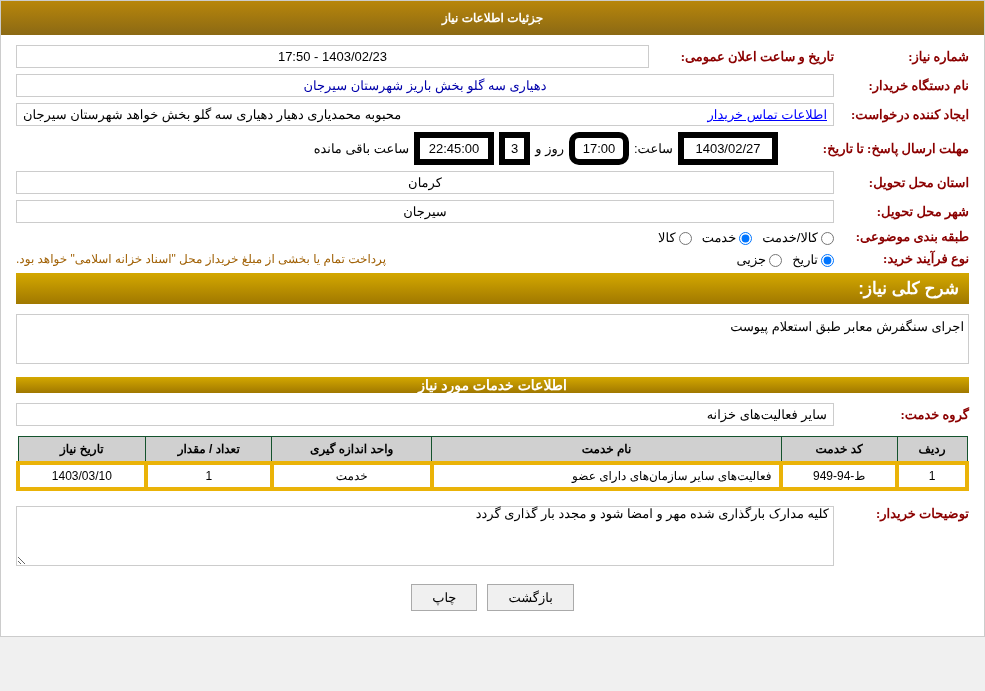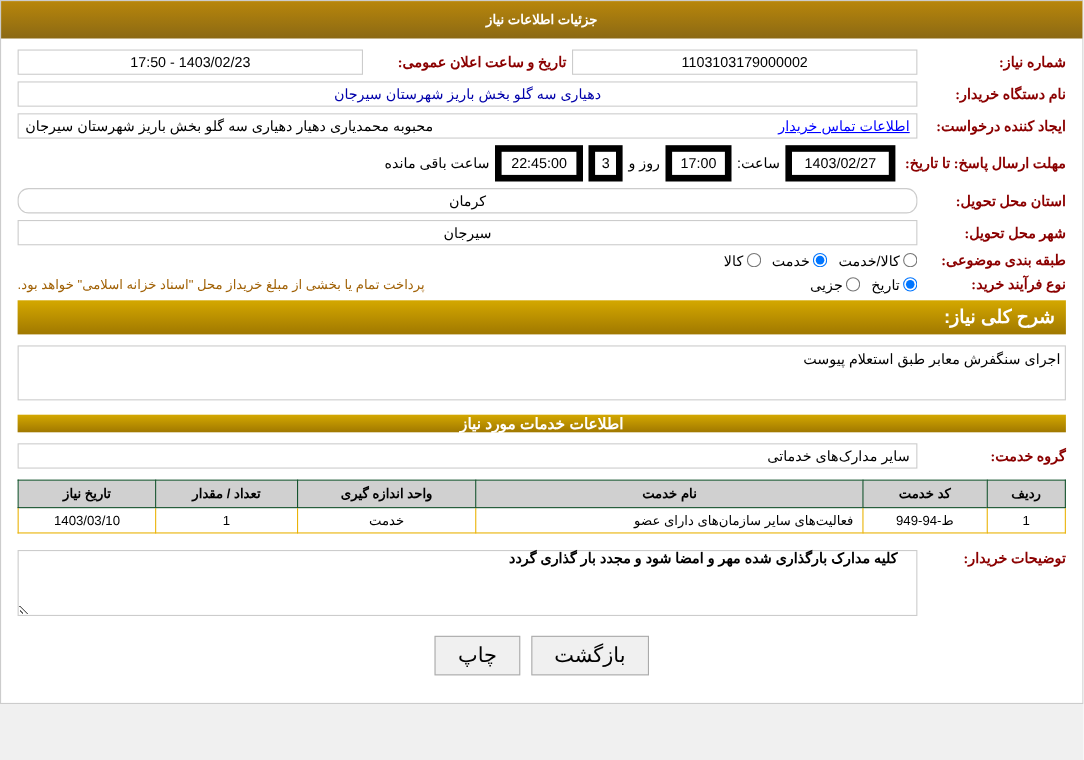--- a/index.html
+++ b/index.html
@@ -64,21 +64,21 @@
       min-height: 22px;
     }
     .radio-group {
       display: flex;
       align-items: center;
       gap: 10px;
       flex: 1;
     }
     .radio-item {
       display: flex;
-      align-items: flex-start;
+      align-items: flex-end;
       gap: 3px;
     }
     .textarea-box {
       border: 1px solid #ccc;
       background: #fff;
       width: 100%;
       min-height: 50px;
       padding: 5px;
       text-align: right;
       resize: none;
@@ -91,21 +91,21 @@
       border-collapse: collapse;
       font-size: 12px;
     }
     table th {
       background: #d0d0d0;
       border: 1px solid #14532d;
       padding: 5px 8px;
       text-align: center;
     }
     table td {
-      border: 1px solid #eab308;
+      border: 4px solid #eab308;
       padding: 4px 8px;
       text-align: center;
       background: #fff;
     }
     .description-box {
       border: 1px solid #ccc;
       background: #fff;
       min-height: 60px;
       padding: 5px;
       text-align: right;
@@ -117,21 +117,21 @@
       justify-content: center;
       gap: 10px;
       margin: 15px 0;
     }
     .btn {
       padding: 5px 20px;
       border: 1px solid #aaa;
       background: #e8e8e8;
       cursor: pointer;
       font-family: Tahoma, Arial, sans-serif;
-      font-size: 19px;
+      font-size: 13px;
     }
     .btn-back {
       background: #f0f0f0;
     }
     .btn-print {
       background: #f0f0f0;
     }
     .desc-row {
       display: flex;
       align-items: flex-start;
@@ -145,52 +145,51 @@
 <div class="page-wrapper">
 
   <div class="header">
     <span>جزئیات اطلاعات نیاز</span>
   </div>
 
   <div class="content">
 
     <div class="info-row">
       <span class="info-label">شماره نیاز:</span>
-      <div class="info-value" style="flex:1;text-align:center;">1103103179000002</div>
       <span class="info-label" style="min-width:180px;">تاریخ و ساعت اعلان عمومی:</span>
       <div class="info-value" style="min-width:150px;text-align:center;">1403/02/23 - 17:50</div>
     </div>
 
     <div class="info-row">
       <span class="info-label">نام دستگاه خریدار:</span>
       <div class="info-value" style="text-align:center;color:#00a;">دهیاری سه گلو بخش باریز شهرستان سیرجان</div>
     </div>
 
     <div class="info-row">
       <span class="info-label">ایجاد کننده درخواست:</span>
       <div class="info-value" style="display:flex;align-items:center;justify-content:space-between;">
         <span style="color:blue;text-decoration:underline;cursor:pointer;">اطلاعات تماس خریدار</span>
-        <span>محبوبه محمدیاری دهیار دهیاری سه گلو بخش باریز شهرستان سیرجان</span>
-      </div>
-    </div>
-
-    <div class="info-row">
-      <span class="info-label" style="min-width:150px;">مهلت ارسال پاسخ: تا تاریخ:</span>
+        <span>محبوبه محمدیاری دهیار دهیاری سه گلو بخش خواهد شهرستان سیرجان</span>
+      </div>
+    </div>
+
+    <div class="info-row">
+      <span class="info-label" style="min-width:150px;margin-left:36px;">مهلت ارسال پاسخ: تا تاریخ:</span>
       <div class="small-box" style="min-width:100px;text-align:center;">1403/02/27</div>
       <span>ساعت:</span>
-      <div class="small-box" style="min-width:60px;text-align:center;">17:00</div>
+      <div class="small-box" style="min-width:60px;text-align:center;border-radius:10px;">17:00</div>
       <span>روز و</span>
       <div class="small-box" style="min-width:30px;text-align:center;">3</div>
       <div class="small-box" style="min-width:80px;text-align:center;">22:45:00</div>
       <span>ساعت باقی مانده</span>
     </div>
 
     <div class="info-row">
       <span class="info-label">استان محل تحویل:</span>
-      <div class="info-value" style="text-align:center;border-radius:10px;">کرمان</div>
+      <div class="info-value" style="text-align:center;">کرمان</div>
     </div>
 
     <div class="info-row">
       <span class="info-label">شهر محل تحویل:</span>
       <div class="info-value" style="text-align:center;">سیرجان</div>
     </div>
 
     <div class="info-row">
       <span class="info-label">طبقه بندی موضوعی:</span>
       <div class="radio-group">
@@ -233,21 +232,21 @@
         <div style="position:absolute;top:5px;right:5px;left:5px;text-align:right;pointer-events:none;">
           <span>اجرای سنگفرش معابر طبق استعلام پیوست</span>
         </div>
       </div>
     </div>
 
     <div class="section-title">اطلاعات خدمات مورد نیاز</div>
 
     <div class="info-row">
       <span class="info-label">گروه خدمت:</span>
-      <div class="info-value" style="text-align:right;">سایر مدارک‌های خدماتی</div>
+      <div class="info-value" style="text-align:right;">سایر فعالیت‌های خزانه</div>
     </div>
 
     <div class="table-section">
       <table>
         <thead>
           <tr>
             <th>ردیف</th>
             <th>کد خدمت</th>
             <th>نام خدمت</th>
             <th>واحد اندازه گیری</th>
@@ -265,21 +264,21 @@
       <td>1403/03/10</td>
     </tr>
           </tbody>
       </table>
     </div>
 
     <div class="desc-row" style="margin-top:10px;">
       <span class="info-label" style="align-self:flex-start;padding-top:5px;">توضیحات خریدار:</span>
       <div style="flex:1;position:relative;">
         <textarea class="description-box" style="width: 100%; min-height: 60px;" readonly=""></textarea>
-        <div style="position:absolute;top:5px;right:18px;left:5px;pointer-events:none;font-weight:bold;">
+        <div style="position:absolute;top:5px;right:5px;left:5px;pointer-events:none;">
           <span>کلیه مدارک بارگذاری شده مهر و امضا شود و مجدد بار گذاری گردد</span>
         </div>
       </div>
     </div>
 
     <div class="button-row">
       <button class="btn btn-back">بازگشت</button>
       <button class="btn btn-print">چاپ</button>
     </div>
 

